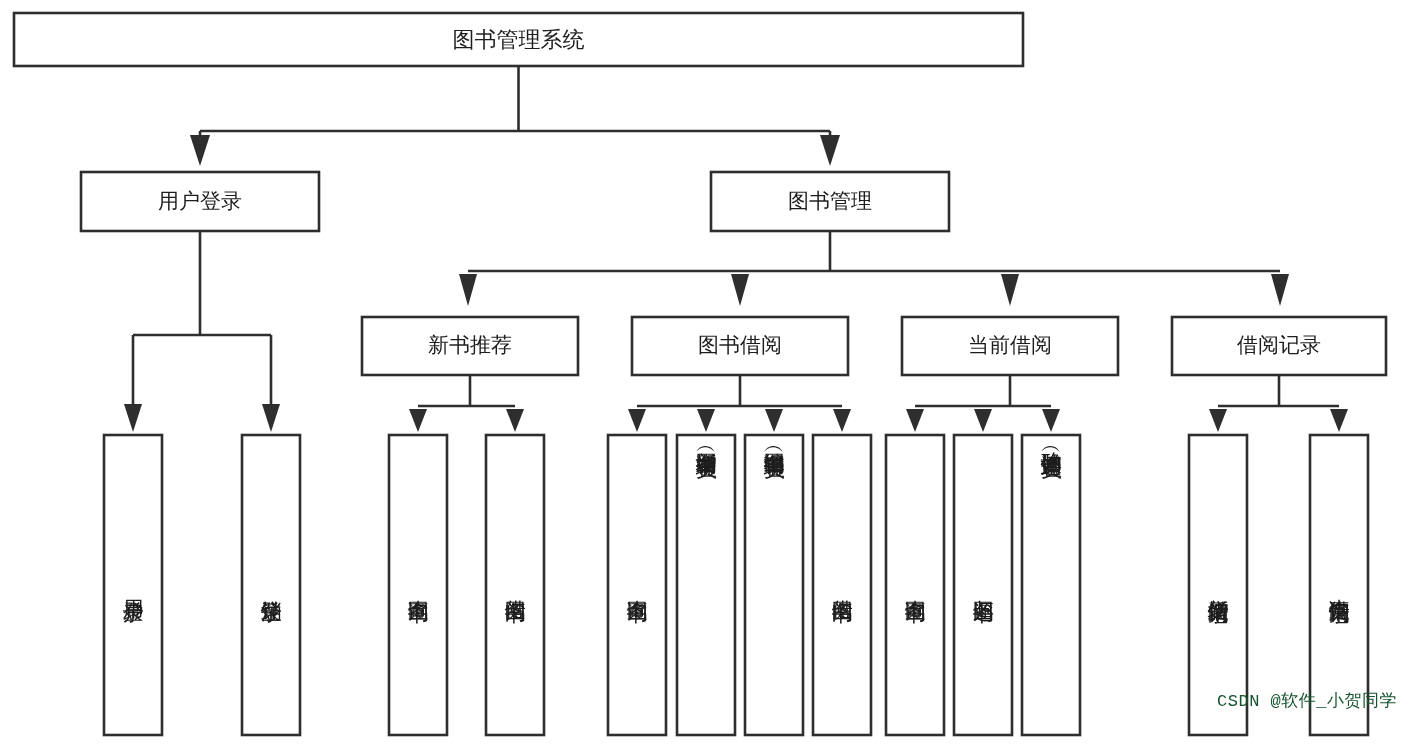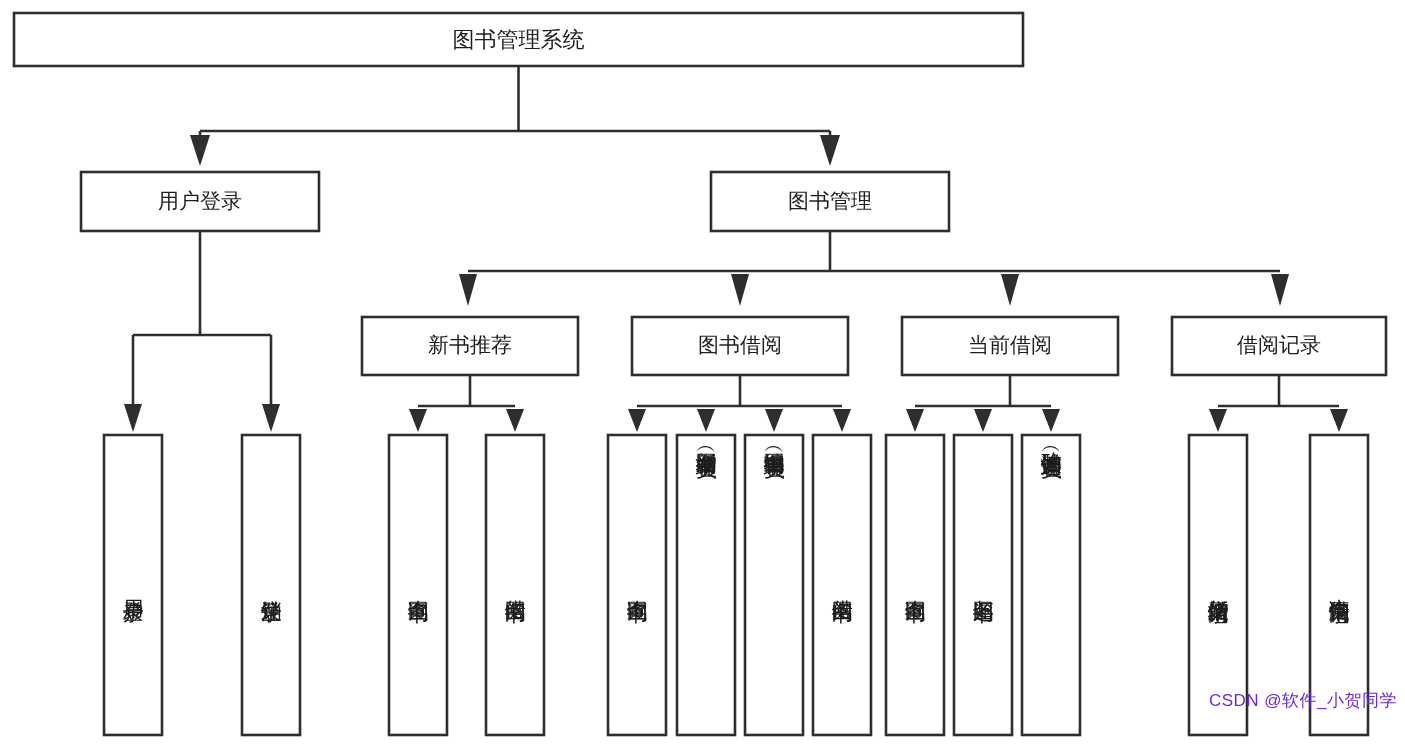--- a/index.html
+++ b/index.html
@@ -70,23 +70,23 @@
     font-size: 21px;
     line-height: 1.08;
     color: #1d1d1d;
     letter-spacing: 1px;
     white-space: nowrap;
   }
   #watermark {
     position: absolute;
     right: 8px;
     bottom: 4px;
-    font-family: Liberation Sans, sans-serif;
+    font-family: Liberation Mono, monospace;
     font-size: 17px;
-    color: #6d28d9;
+    color: #14532d;
     white-space: nowrap;
     letter-spacing: 0.5px;
   }
 </style>
 </head>
 <body>
 
 <div id="diagram-root">
 
   <svg id="flow-svg" viewBox="0 0 1405 747">

